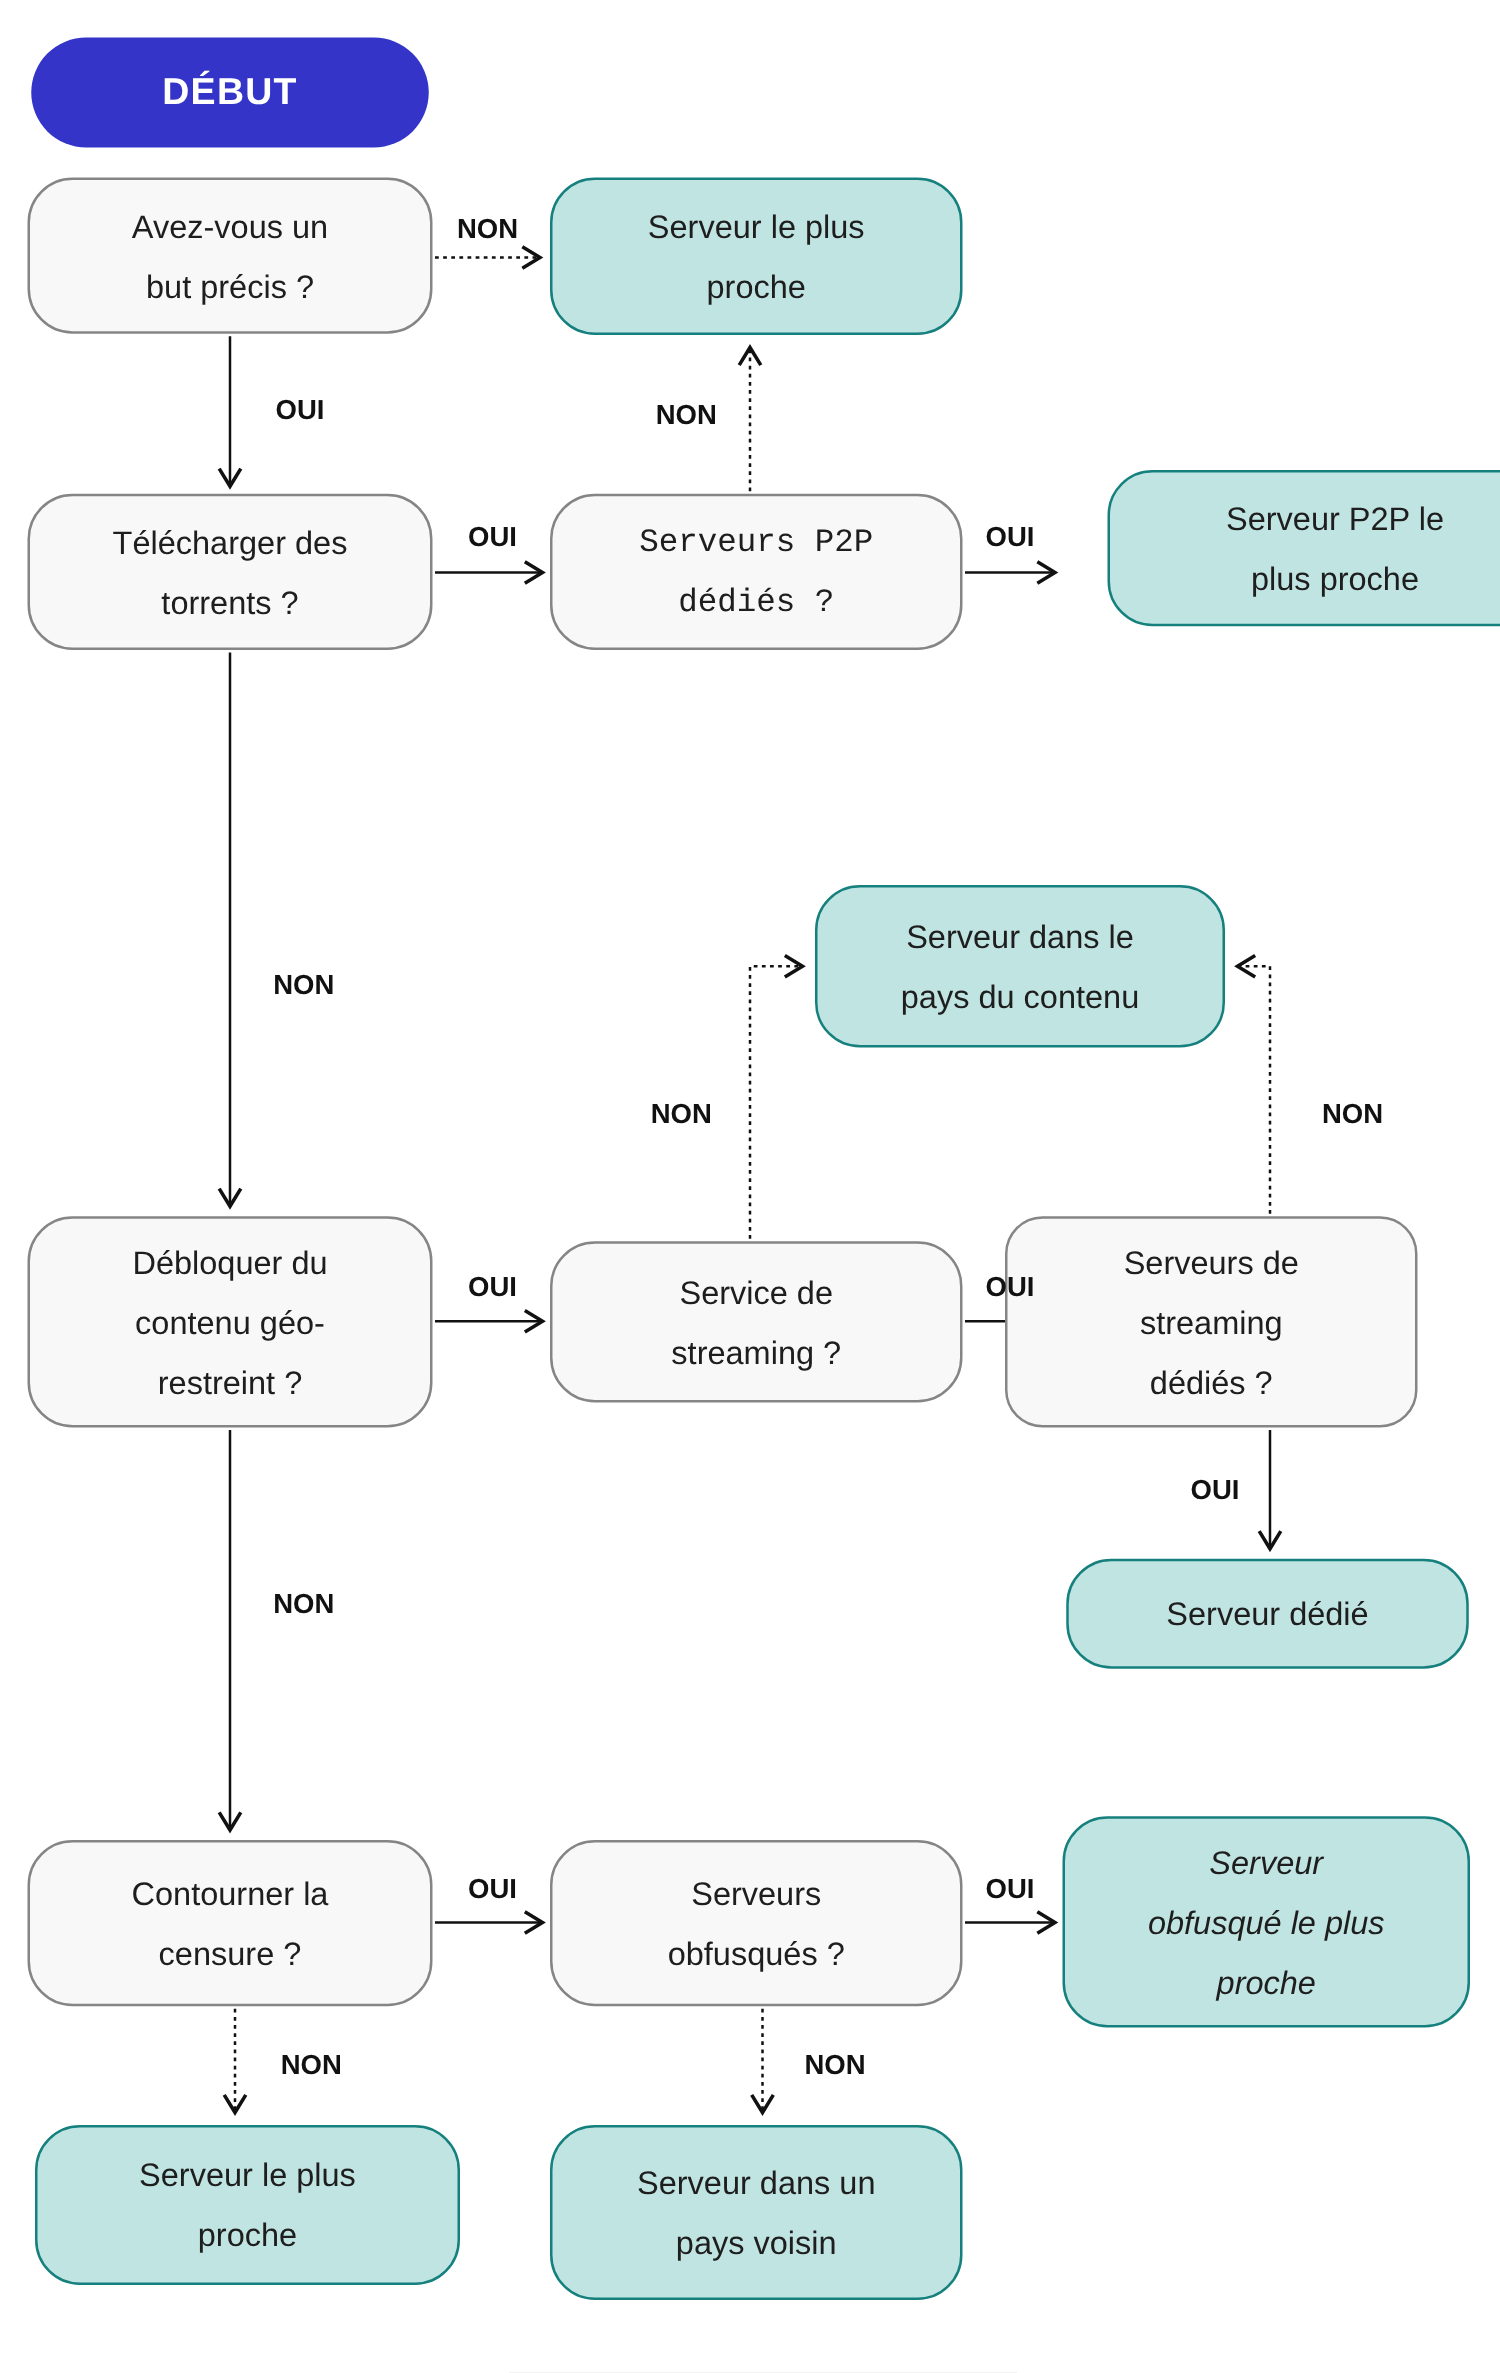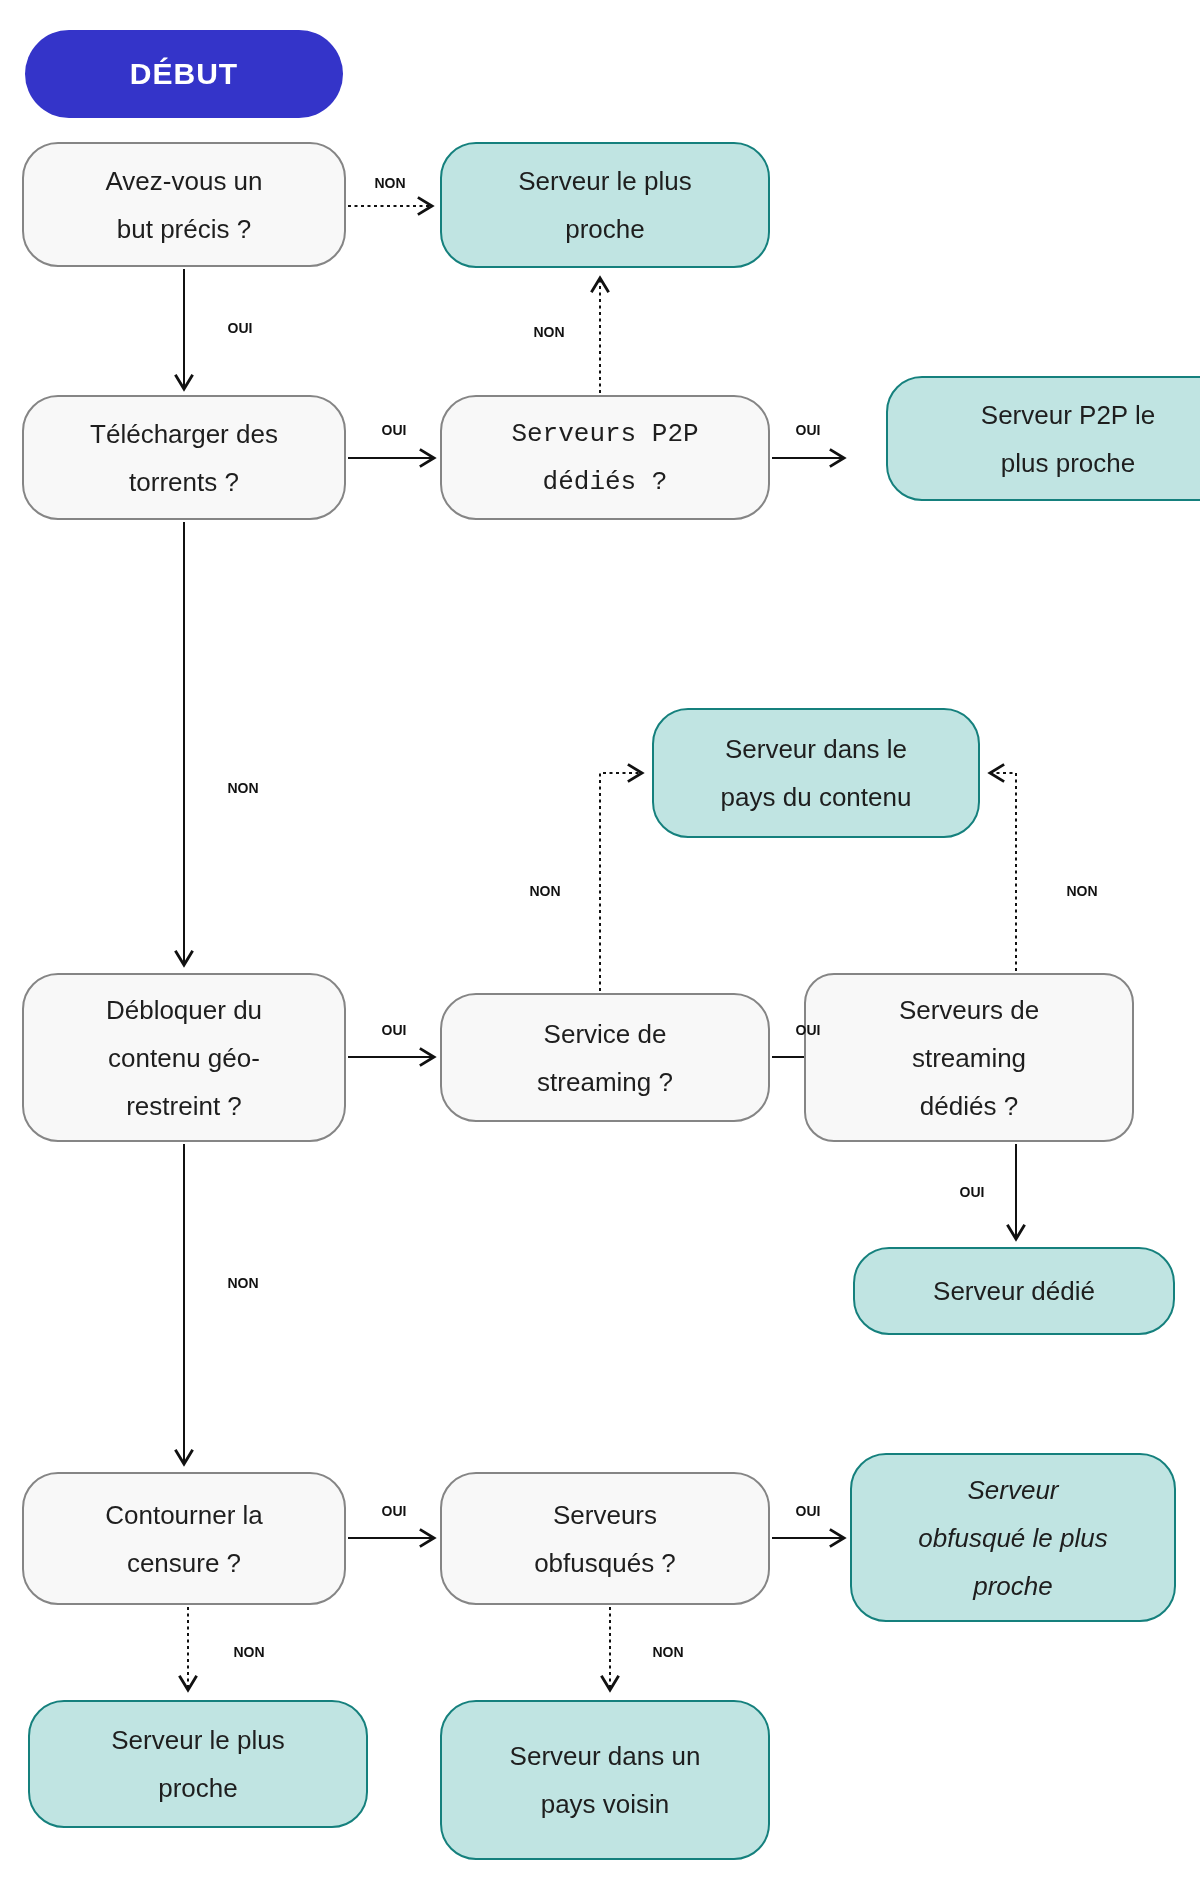--- a/index.html
+++ b/index.html
@@ -22,21 +22,21 @@
   }
   .node.question{background:var(--q-bg);border:2px solid var(--q-border);}
   .node.result{background:var(--r-bg);border:2px solid var(--r-border);}
   .start-pill{
     position:absolute;display:flex;align-items:center;justify-content:center;
     background:var(--start-bg);color:var(--start-text);border-radius:44px;
     font-size:30px;font-weight:bold;letter-spacing:1px;
   }
   .edge-label{
     position:absolute;transform:translate(-50%,-50%);
-    font-size:14px;font-weight:bold;color:var(--arrow);white-space:nowrap;
+    font-size:22px;font-weight:bold;color:var(--arrow);white-space:nowrap;
   }
   .edge{stroke:var(--arrow);stroke-width:2;fill:none;}
   .edge.dashed{stroke-dasharray:3 3.5;}
 </style>
 </head>
 <body>
 
 <div class="canvas">
 
   <svg class="edges" viewBox="0 0 1200 1898" xmlns="http://www.w3.org/2000/svg">
@@ -89,21 +89,21 @@
   <div class="node result" style="left:850px;top:376px;width:364px;height:125px;margin-left:36px;">Serveur P2P le
 plus proche</div>
   <div class="node result" style="left:652px;top:708px;width:328px;height:130px;">Serveur dans le
 pays du contenu</div>
   <div class="node result" style="left:853px;top:1247px;width:322px;height:88px;">Serveur dédié</div>
   <div class="node result" style="left:850px;top:1453px;width:326px;height:169px;font-style:italic;">Serveur
 obfusqué le plus
 proche</div>
   <div class="node result" style="left:28px;top:1700px;width:340px;height:128px;">Serveur le plus
 proche</div>
-  <div class="node result" style="left:440px;top:1700px;width:330px;height:160px;">Serveur dans un
+  <div class="node result" style="left:440px;top:1700px;width:330px;height:140px;">Serveur dans un
 pays voisin</div>
 
   <div class="edge-label" style="left:390px;top:183px;">NON</div>
   <div class="edge-label" style="left:240px;top:328px;">OUI</div>
   <div class="edge-label" style="left:394px;top:430px;">OUI</div>
   <div class="edge-label" style="left:808px;top:430px;">OUI</div>
   <div class="edge-label" style="left:549px;top:332px;">NON</div>
   <div class="edge-label" style="left:243px;top:788px;">NON</div>
   <div class="edge-label" style="left:545px;top:891px;">NON</div>
   <div class="edge-label" style="left:1082px;top:891px;">NON</div>

